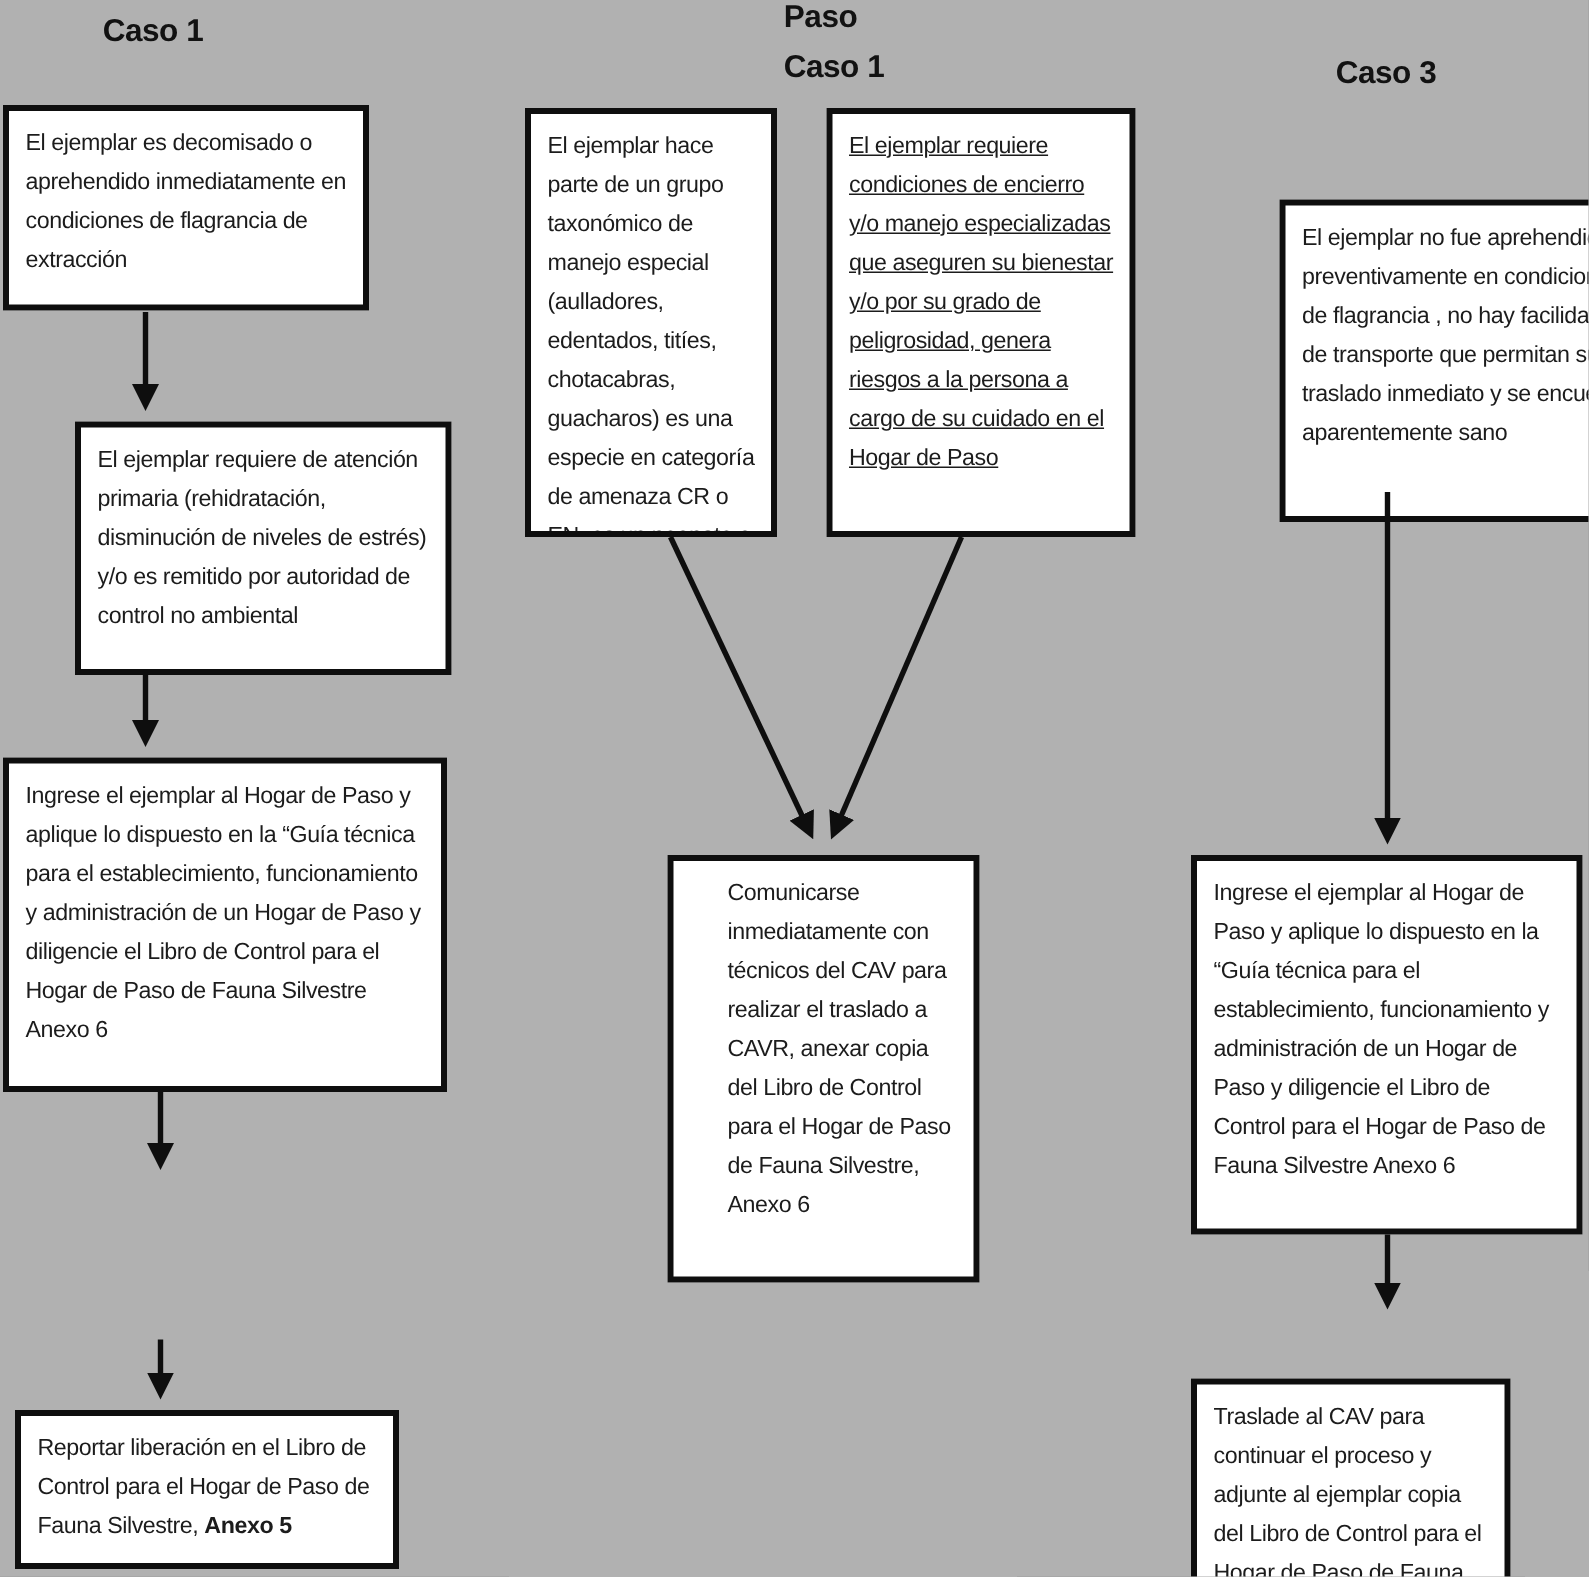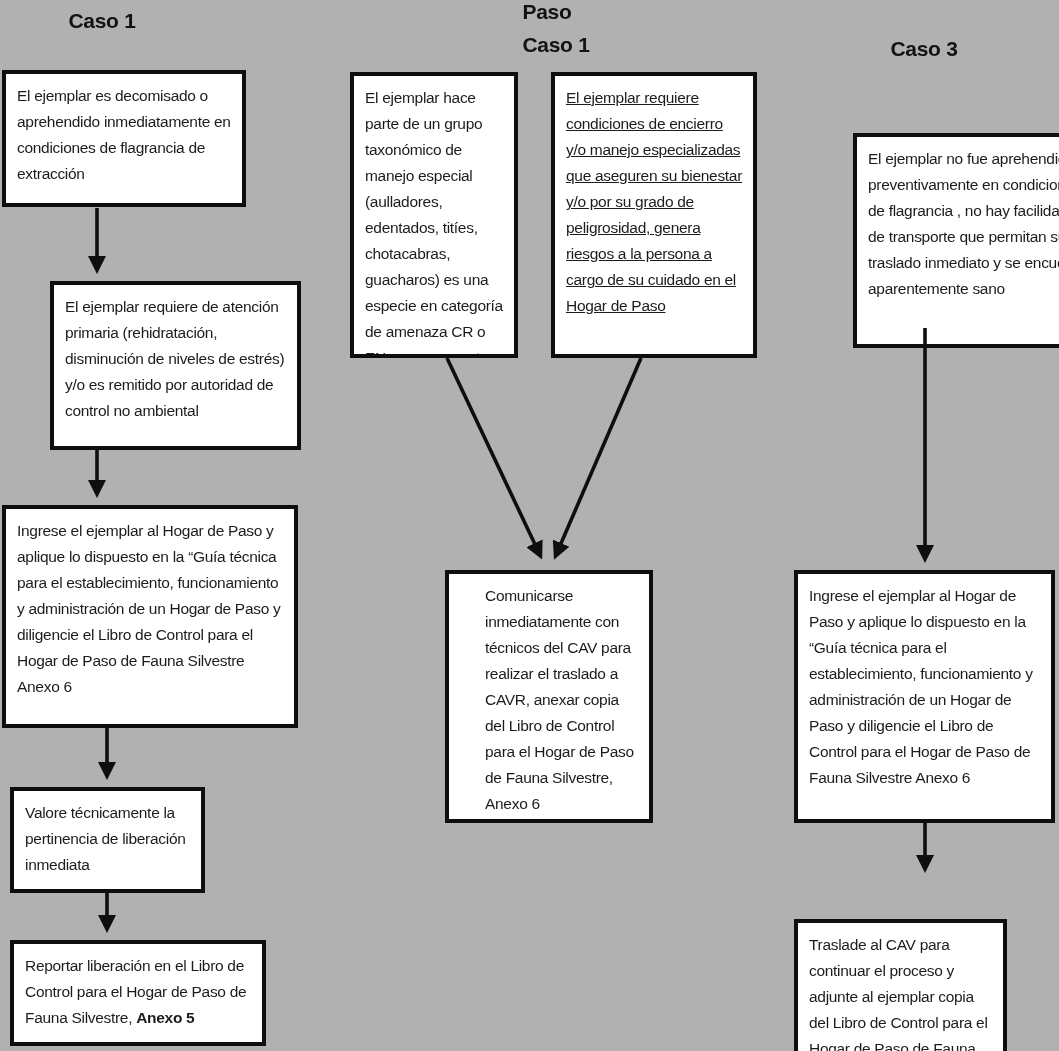--- a/index.html
+++ b/index.html
@@ -57,37 +57,34 @@
   </div>
 
   <div class="flow-box" style="left:2px;top:281px;width:251px;height:169px;margin-left:48px;">
     <span>El ejemplar requiere de atención primaria (rehidratación, disminución de niveles de estrés) y/o es remitido por autoridad de control no ambiental</span>
   </div>
 
   <div class="flow-box" style="left:2px;top:505px;width:296px;height:223px;">
     <span>Ingrese el ejemplar al Hogar de Paso y aplique lo dispuesto en la “Guía técnica para el establecimiento, funcionamiento y administración de un Hogar de Paso y diligencie el Libro de Control para el Hogar de Paso de Fauna Silvestre Anexo 6</span>
   </div>
 
-  <div class="flow-box" style="left:10px;top:787px;width:195px;height:106px;">
-    <span>Valore técnicamente la pertinencia de liberación inmediata</span>
-  </div>
 
   <div class="flow-box" style="left:10px;top:940px;width:256px;height:106px;">
     <span>Reportar liberación en el Libro de Control para el Hogar de Paso de Fauna Silvestre, </span><span class="b">Anexo 5</span>
   </div>
 
   <div class="flow-box" style="left:350px;top:72px;width:168px;height:286px;">
     <span>El ejemplar hace parte de un grupo taxonómico de manejo especial (aulladores, edentados, titíes, chotacabras, guacharos) es una especie en categoría de amenaza CR o EN, es un neonato o postura</span>
   </div>
 
   <div class="flow-box" style="left:551px;top:72px;width:206px;height:286px;text-decoration:underline;">
     <span>El ejemplar requiere condiciones de encierro y/o manejo especializadas que aseguren su bienestar y/o por su grado de peligrosidad, genera riesgos a la persona a cargo de su cuidado en el Hogar de Paso</span>
   </div>
 
-  <div class="flow-box" style="left:445px;top:570px;width:208px;height:253px;padding-left:36px;">
+  <div class="flow-box" style="left:445px;top:570px;width:208px;height:285px;padding-left:36px;">
     <span>Comunicarse inmediatamente con técnicos del CAV para realizar el traslado a CAVR, anexar copia del Libro de Control para el Hogar de Paso de Fauna Silvestre, Anexo 6</span>
   </div>
 
   <div class="flow-box" style="left:841px;top:133px;width:259px;height:215px;margin-left:12px;">
     <span>El ejemplar no fue aprehendido preventivamente en condiciones de flagrancia , no hay facilidades de transporte que permitan su traslado inmediato y se encuentra aparentemente sano</span>
   </div>
 
   <div class="flow-box" style="left:794px;top:570px;width:261px;height:253px;">
     <span>Ingrese el ejemplar al Hogar de Paso y  aplique  lo dispuesto en la “Guía técnica para el establecimiento, funcionamiento y administración de un Hogar de Paso y diligencie el Libro de Control para el Hogar de Paso de Fauna Silvestre Anexo 6</span>
   </div>

